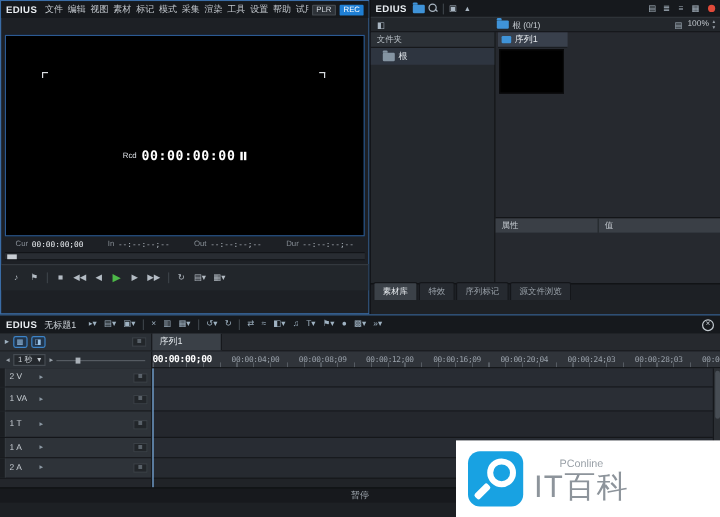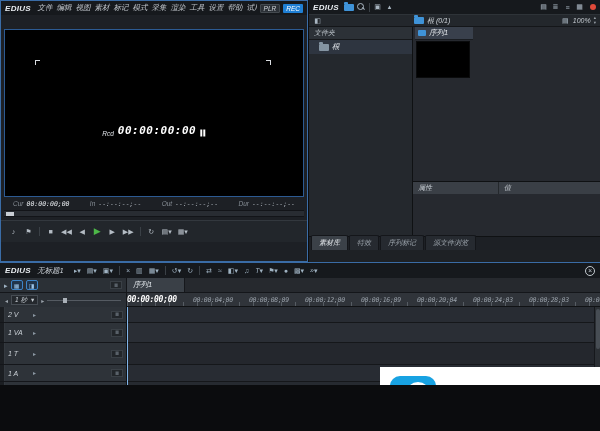--- a/index.html
+++ b/index.html
@@ -1,35 +1,35 @@
 <!DOCTYPE html>
 <html style="--rec_blue: #1f7fd4; --play_green: #4db848; --accent_blue: #3a6ca6; --watermark_blue: #18a2e2;"><head>
 <meta charset="utf-8">
 <style>
   *{margin:0;padding:0;box-sizing:border-box;}
   body{background:#0b0c0e;font-family:"Liberation Sans","DejaVu Sans",sans-serif;}
-  #screen{position:relative;width:600px;height:385px;overflow:hidden;background:#121419;font-style:italic;}
+  #screen{position:relative;width:600px;height:431px;overflow:hidden;background:#121419;}
 
   
   .titlebar{display:flex;align-items:center;height:14px;background:#16191d;padding:0 4px;gap:3px;overflow:hidden;}
   .app-logo{font-size:8px;font-weight:bold;color:#e9edf1;letter-spacing:.3px;margin-right:2px;white-space:nowrap;}
   .spacer{flex:1;}
   .tsep{width:1px;height:9px;background:#3a4046;flex:0 0 1px;}
 
   
   #preview-win{position:absolute;left:0;top:0;width:308px;height:262px;background:#1d2025;border:1px solid var(--accent_blue,#3a6ca6);display:flex;flex-direction:column;}
   .menubar{display:flex;align-items:center;gap:1px;overflow:hidden;}
   .menu-item{font-size:7.5px;color:#c2c7cd;padding:0 1.5px;white-space:nowrap;cursor:default;}
   .plr-btn{font-size:6.5px;color:#cfd4da;background:#2c3137;border:1px solid #43494f;padding:0 3px;border-radius:1px;margin-left:auto;white-space:nowrap;}
   .rec-btn{font-size:6.5px;color:#fff;background:var(--rec_blue,#1f7fd4);padding:1px 3px;border-radius:1px;white-space:nowrap;}
   .monitor{margin:14px 3px 0;height:168px;background:#000;border:1px solid #2c5a92;position:relative;}
   .corner{position:absolute;width:5px;height:5px;}
   .corner.tl{left:30px;top:30px;border-left:1px solid #d9dde1;border-top:1px solid #d9dde1;}
   .corner.tr{right:32px;top:30px;border-right:1px solid #d9dde1;border-top:1px solid #d9dde1;}
-  .tc-overlay{position:absolute;left:50%;top:60%;transform:translate(-50%,-50%);display:flex;align-items:flex-end;gap:4px;}
+  .tc-overlay{position:absolute;left:50%;top:60%;transform:translate(-50%,-50%);display:flex;align-items:center;gap:4px;}
   .rcd{font-size:6.5px;color:#dfe3e8;}
   .tc{font-size:11px;font-weight:bold;color:#fff;font-family:"DejaVu Sans Mono",monospace;letter-spacing:.5px;}
   .pausebars{display:inline-flex;gap:1.5px;}
   .pausebars i{display:block;width:2px;height:7px;background:#fff;}
   .tcrow{display:flex;align-items:center;height:13px;padding:0 12px;justify-content:space-between;}
   .tcpair{display:flex;gap:3px;align-items:center;}
   .tclabel{font-size:6.5px;color:#868d95;}
   .tcval{font-size:6.5px;color:#aeb5bd;font-family:"DejaVu Sans Mono",monospace;}
   .tcpair:first-child .tcval{color:#e9edf1;}
   .scrubber{height:7px;background:#282c32;border-top:1px solid #121418;border-bottom:1px solid #121418;position:relative;margin:0 3px;}
@@ -377,26 +377,30 @@
             <div class="track-lane"></div>
             <div class="track-lane"></div>
             <div class="track-lane"></div>
           </div>
         <div class="playhead"></div>
         <div class="v-scroll">
           <span class="v-thumb"></span>
         </div>
       </div>
     </div>
+    <div class="status-bar">
+      <span>暂停</span>
+    </div>
     <div class="tl-bottom"></div>
   </div>
 
   <div id="watermark">
     <div class="wm-logo">
       <span class="wm-circle"></span>
       <span class="wm-handle"></span>
     </div>
     <div class="wm-textcol">
       <span class="wm-brand">PConline</span>
+      <span class="wm-title">IT百科</span>
     </div>
   </div>
 
 </div>
 
 </body></html>

